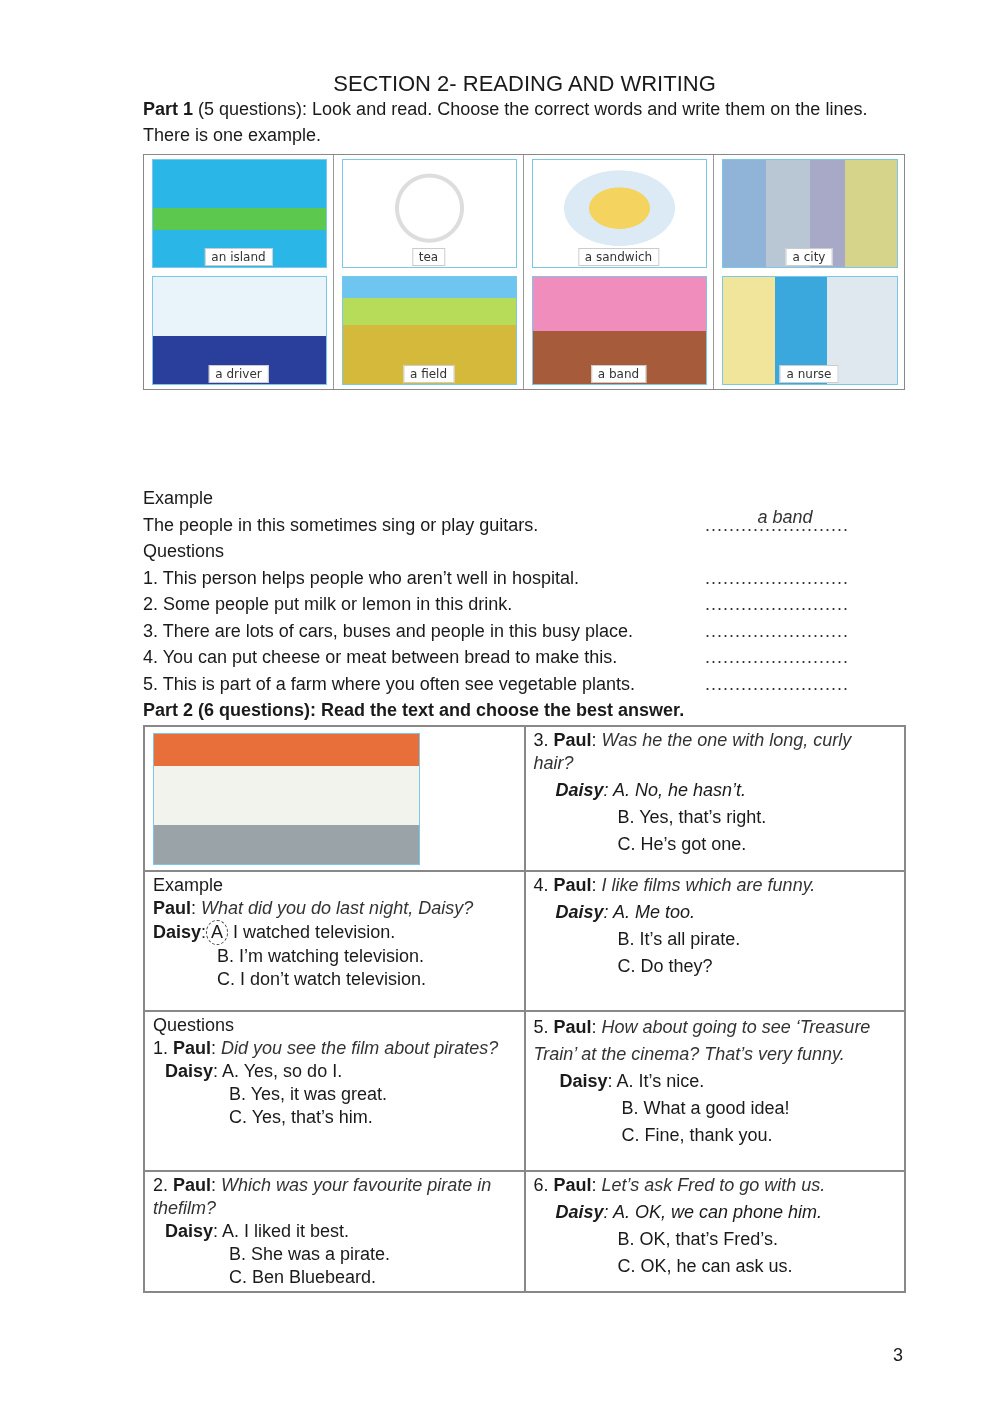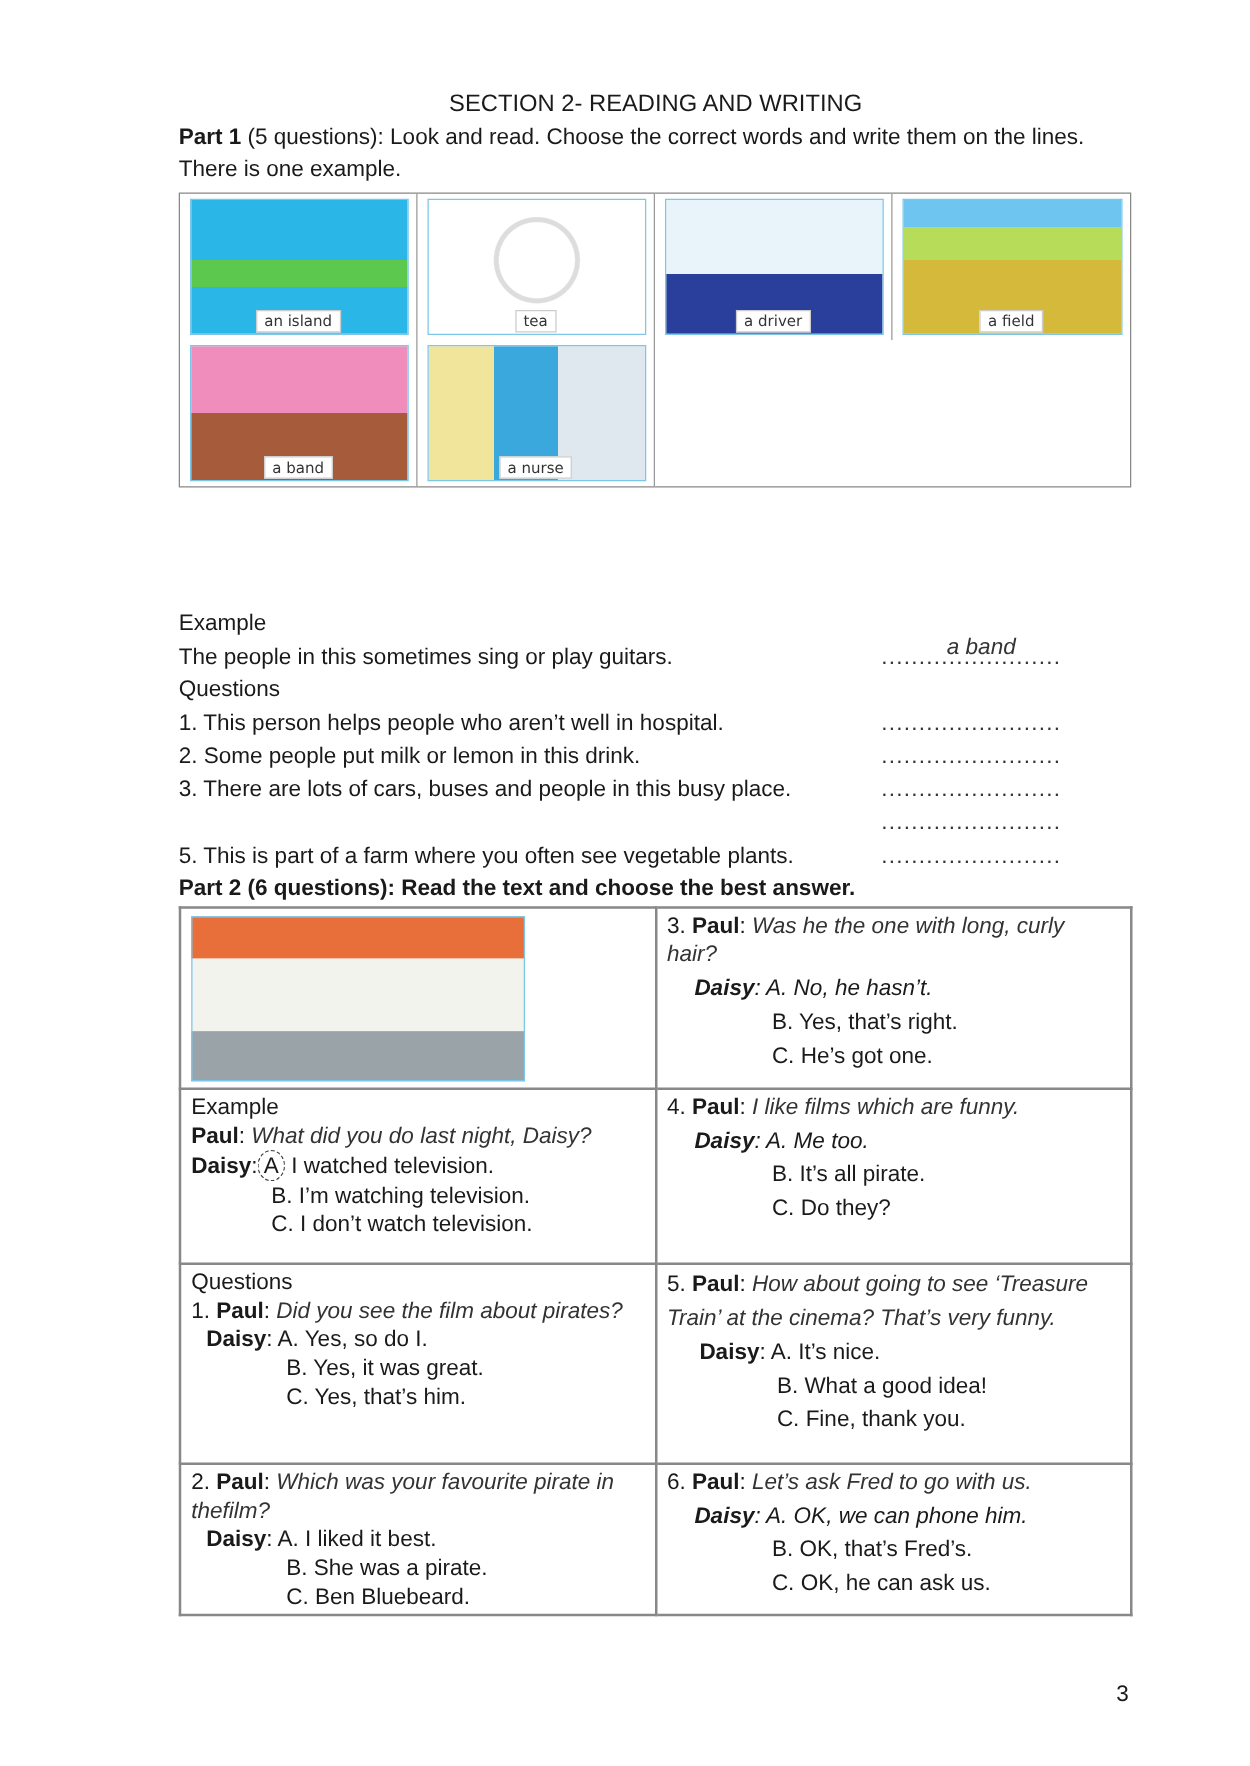--- a/index.html
+++ b/index.html
@@ -1,19 +1,19 @@
 <!DOCTYPE html>
 <html><head>
 <meta charset="utf-8">
 <style>
   html, body { margin:0; padding:0; background:#fff; }
   body { width:1000px; height:1413px; position:relative; overflow:hidden;
          font-family:"Liberation Sans", sans-serif; color:#1a1a1a; }
   .page { position:absolute; left:143px; top:72px; width:763px; }
-  .section-title { text-align:center; font-size:19px; line-height:24px; }
+  .section-title { text-align:center; font-size:22px; line-height:24px; }
   .part-head { font-size:18px; line-height:26px; }
   .part-head b { font-weight:bold;text-align:center; }
   .grid { position:absolute; left:143px; top:154px; width:762px; height:236px;
           border:1px solid #888; box-sizing:border-box; display:grid;
           grid-template-columns:repeat(4,1fr); grid-template-rows:1fr 1fr; }
   .cell { position:relative; padding:4px 6px; box-sizing:border-box; }
   .cell:not(:nth-child(4n)) { border-right:1px solid #999; }
   .pic { position:absolute; left:8px; right:6px; top:4px; bottom:4px;
          border:1px solid #7cc6e8; overflow:hidden; }
   .caption { position:absolute; left:50%; bottom:6px; transform:translateX(-50%);
@@ -47,20 +47,28 @@
 <div class="grid">
   <div class="cell">
       <div class="pic" style="background:linear-gradient(#2ab6e6 0 45%,#5cc94e 45% 65%,#2ab6e6 65%);"></div>
       <span class="caption">an island</span>
     </div>
   <div class="cell">
       <div class="pic" style="background:radial-gradient(circle at 50% 45%,#fff 0 30px,#ddd 31px 34px,#fff 35px);"></div>
       <span class="caption">tea</span>
     </div>
   <div class="cell">
+      <div class="pic" style="background:radial-gradient(ellipse at 50% 45%,#f4d35e 0 30px,#dbeaf5 31px 55px,#fff 56px);"></div>
+      <span class="caption">a sandwich</span>
+    </div>
+  <div class="cell">
+      <div class="pic" style="background:linear-gradient(90deg,#8fb4d8 0 25%,#b9c7d4 25% 50%,#a7a9c6 50% 70%,#d6d48a 70%);"></div>
+      <span class="caption">a city</span>
+    </div>
+  <div class="cell">
       <div class="pic" style="background:linear-gradient(#e8f3fa 0 55%,#2a3e9b 55%);"></div>
       <span class="caption">a driver</span>
     </div>
   <div class="cell">
       <div class="pic" style="background:linear-gradient(#6ec5ef 0 20%,#b7dc5a 20% 45%,#d5b93a 45%);"></div>
       <span class="caption">a field</span>
     </div>
   <div class="cell">
       <div class="pic" style="background:linear-gradient(#f08dbd 0 50%,#a65b3b 50%);"></div>
       <span class="caption">a band</span>
@@ -71,21 +79,21 @@
     </div>
 </div>
 
 <div class="ex">
   <div class="line"><span>Example</span></div>
   <div class="line"><span>The people in this sometimes sing or play guitars.</span><span class="ans"><span>........................</span><span class="fill">a band</span></span></div>
   <div class="line"><span>Questions</span></div>
   <div class="line"><span>1. This person helps people who aren’t well in hospital.</span><span class="ans">........................</span></div>
   <div class="line"><span>2. Some people put milk or lemon in this drink.</span><span class="ans">........................</span></div>
   <div class="line"><span>3. There are lots of cars, buses and people in this busy place.</span><span class="ans">........................</span></div>
-  <div class="line"><span class="ans">........................</span></div>
+  <div class="line"><span>4. You can put cheese or meat between bread to make this.</span><span class="ans">........................</span></div>
   <div class="line"><span>5. This is part of a farm where you often see vegetable plants.</span><span class="ans">........................</span></div>
   <div class="line bold">Part 2 (6 questions): Read the text and choose the best answer.</div>
 </div>
 
 <table class="p2">
   <tbody>
       <tr style="height:145px;">
     <td style="width:50%;">
       <div style="width:265px;height:130px;margin-top:4px;border:1px solid #7cc6e8;background:linear-gradient(#e86e3a 0 25%,#f3f3ee 25% 70%,#9aa3a8 70%);"></div>
     </td>

